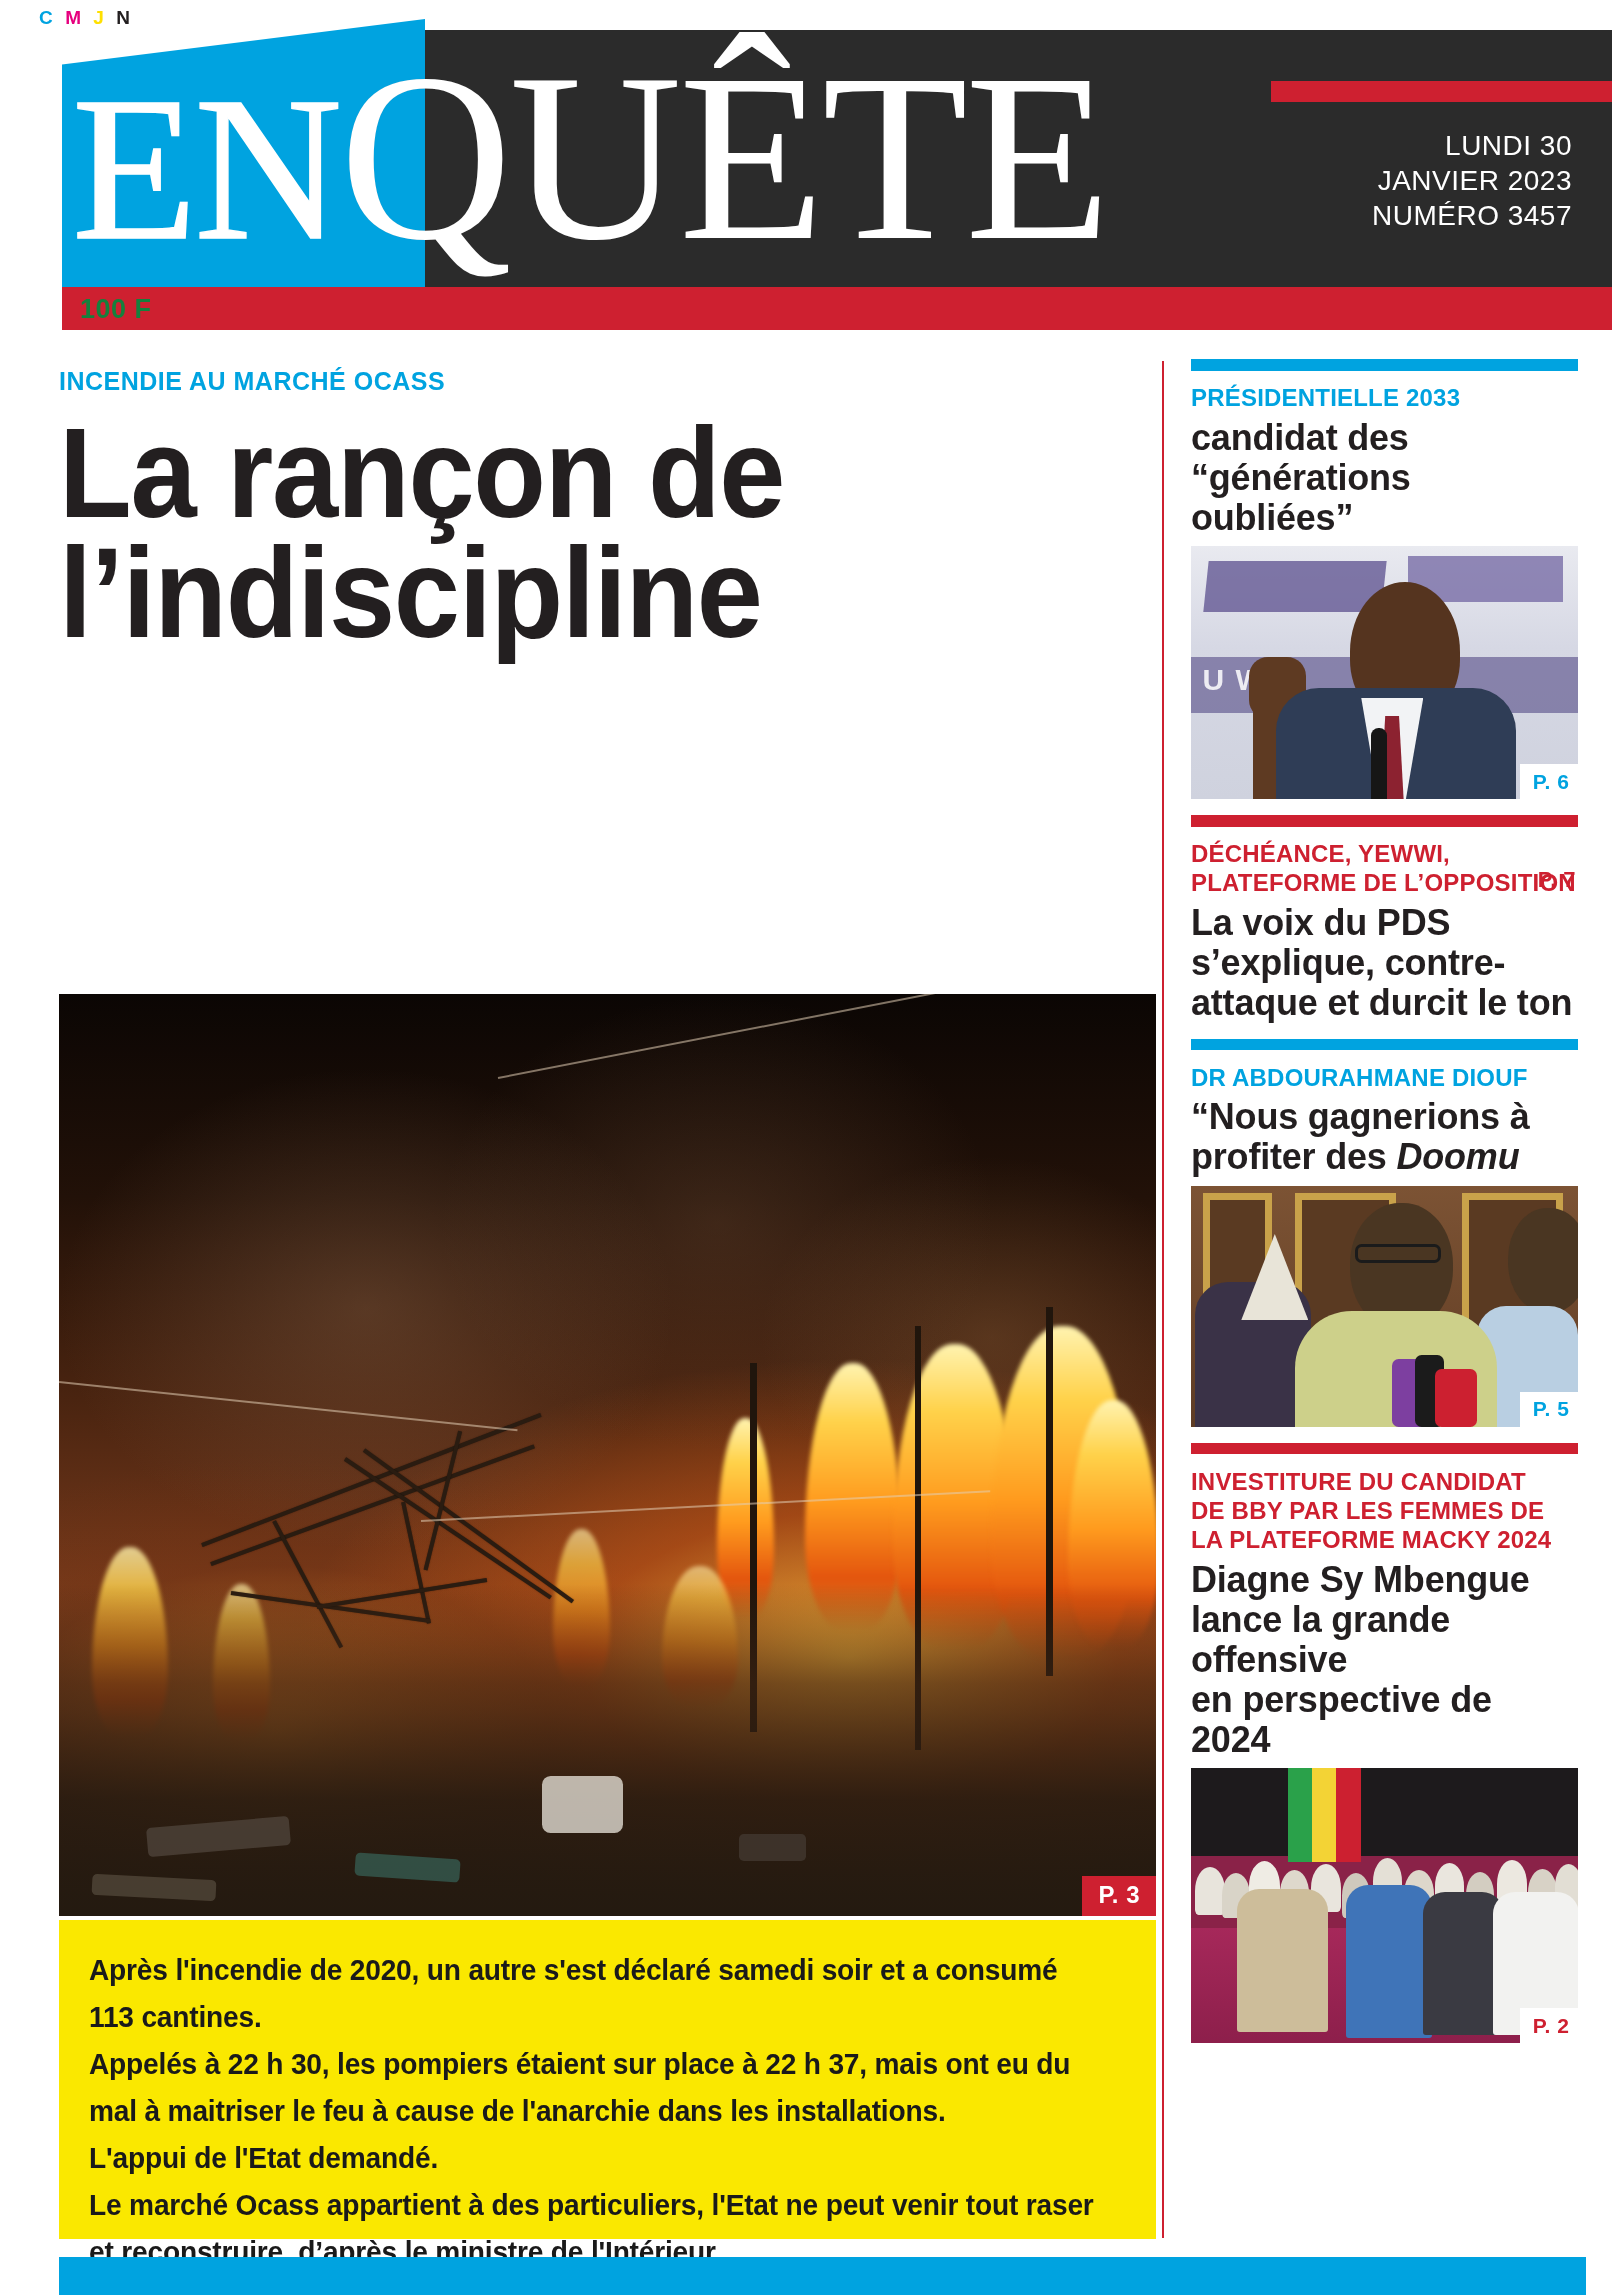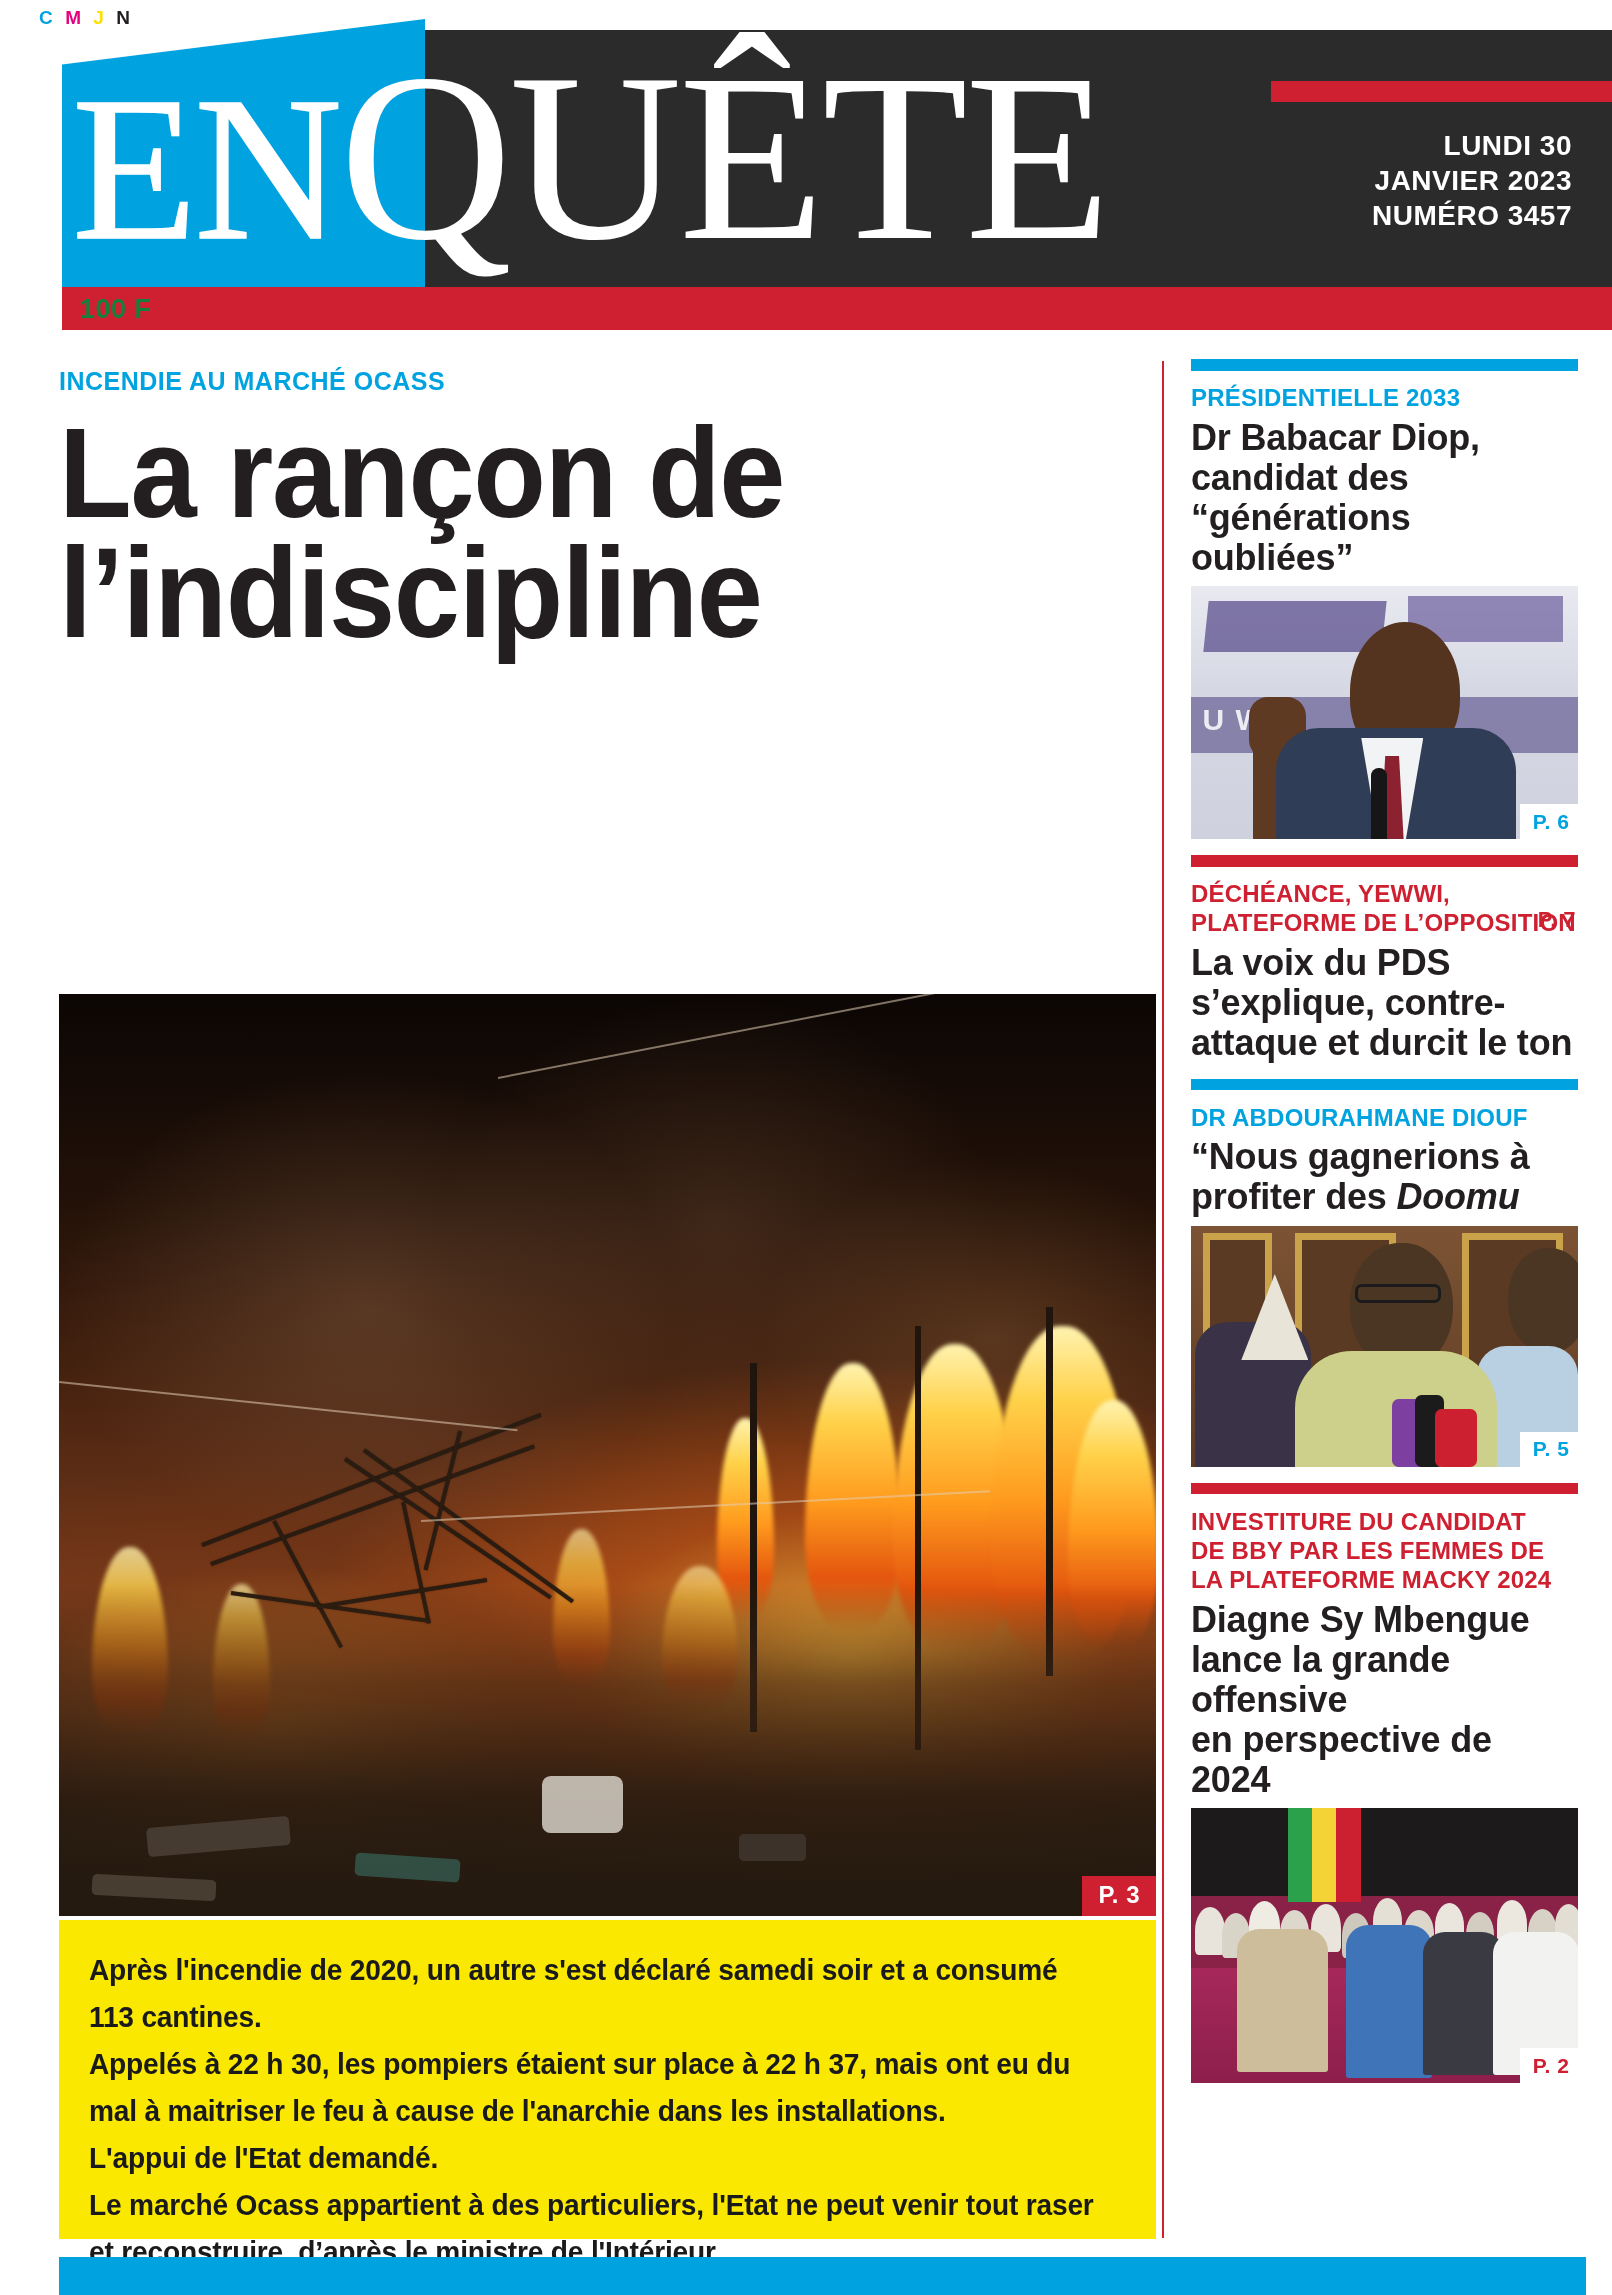--- a/index.html
+++ b/index.html
@@ -98,21 +98,21 @@
     -webkit-text-stroke: 1.4px #ffffff;
   }
   .mh-logo .q { font-size: 239px; }
   .mh-dateblock {
     position: absolute;
     right: 41px; top: 128px;
     width: 306px;
     text-align: right;
     color: #ffffff;
     font-family: "Liberation Sans Narrow", "Liberation Sans", sans-serif;
-    font-weight: 700;
+    font-weight: 400;
     font-size: 28px;
     line-height: 35px;
     letter-spacing: 0.5px;
   }
 
   
   .col-divider {
     position: absolute;
     left: 1162px; top: 361px;
     width: 2.4px;
@@ -581,21 +581,20 @@
     <p>L'appui de l'Etat demandé.</p>
     <p>Le marché Ocass appartient à des particuliers, l'Etat ne peut venir tout raser et reconstruire, d’après le ministre de l'Intérieur.</p>
   </div>
 
   <div class="side-col">
 
     <div class="story">
       <div class="rule blue"></div>
       <div class="s-kicker blue">PRÉSIDENTIELLE 2033</div>
       <div class="s-title">
-        <div>Dr Babacar Diop,</div>
         <div>candidat des</div>
         <div>“générations oubliées”</div>
       </div>
       <div class="s-photo ph-diop">
         <div class="backdrop"></div>
         <div class="banner-a"></div>
         <div class="banner-b"></div>
         <div class="banner-c"></div>
         <div class="banner-txt">U&nbsp;WA</div>
         <div class="fist"></div>

